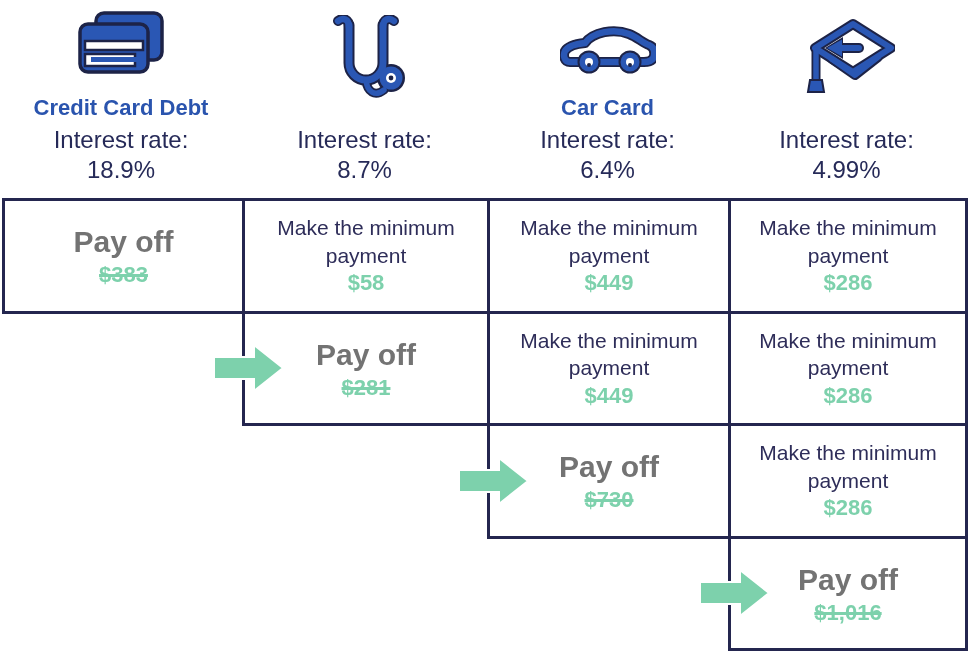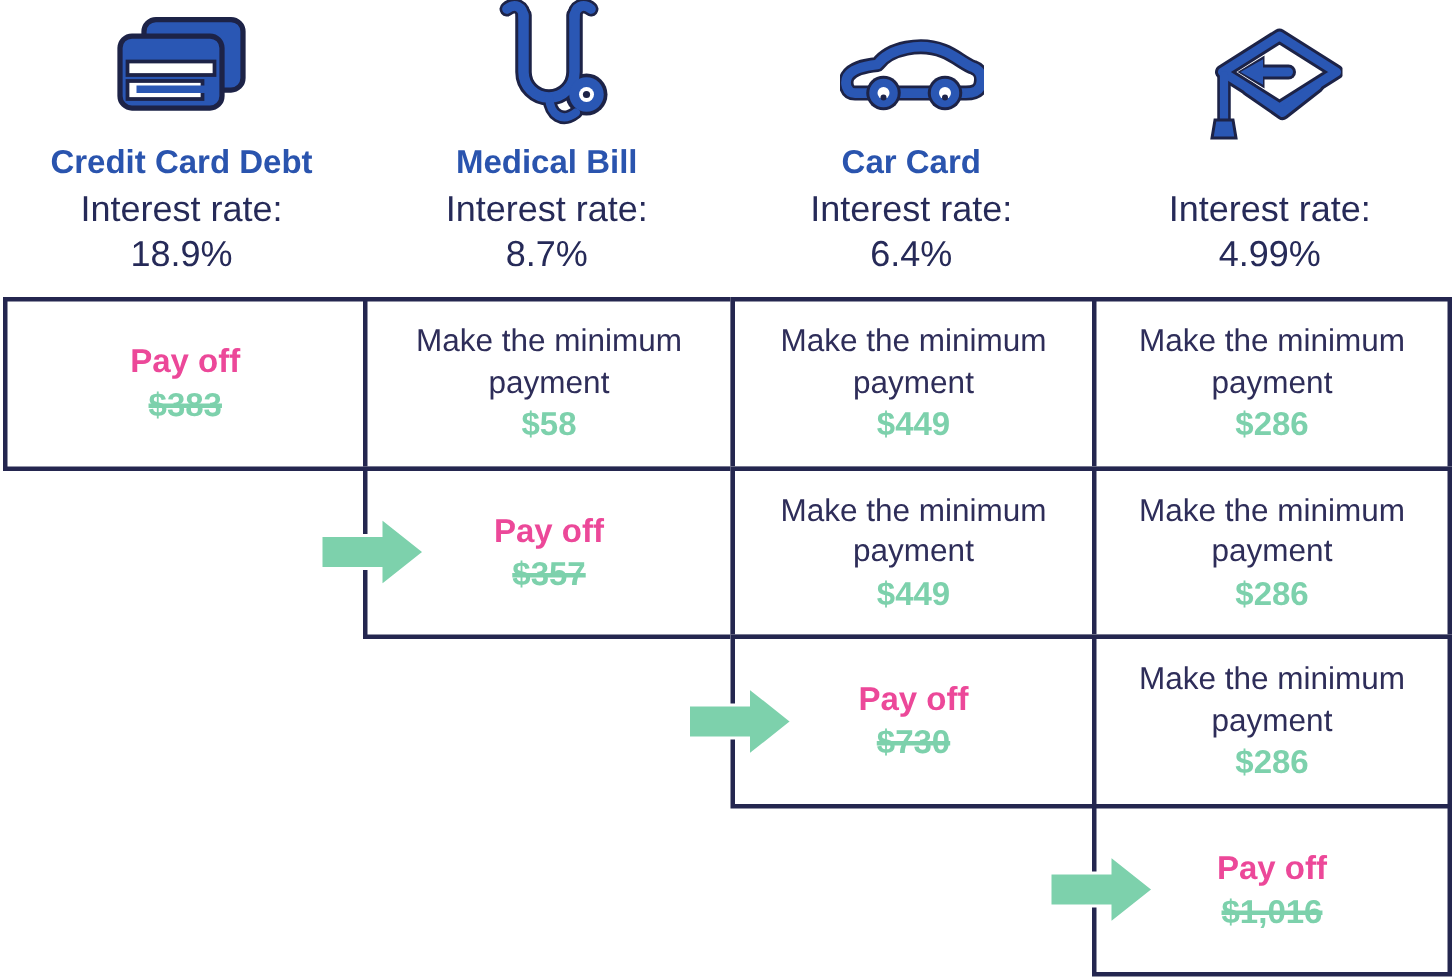--- a/index.html
+++ b/index.html
@@ -17,21 +17,21 @@
   .icon-box{flex:1 1 auto;width:100%;display:flex;align-items:center;justify-content:center;}
   .col-title{font-size:22px;font-weight:700;color:#2a54ae;line-height:1.2;margin-bottom:3px;}
   .col-interest,.col-rate{font-size:24px;font-weight:500;color:#262a58;line-height:1.28;}
   
   .cell{
     position:absolute;box-sizing:border-box;background:#ffffff;
     border:3px solid #24264f;
     display:flex;flex-direction:column;align-items:center;justify-content:center;
     text-align:center;
   }
-  .payoff-label{font-size:22px;font-weight:700;color:#ec4899;line-height:1.3;}
+  .payoff-label{font-size:30px;font-weight:700;color:#737373;line-height:1.3;}
   .min-label{font-size:21px;font-weight:400;color:#2e2d59;line-height:1.3;max-width:212px;}
   .amount{font-size:22px;font-weight:700;color:#7dd1ac;line-height:1.3;}
   .struck{text-decoration:line-through;text-decoration-thickness:3px;}
   
   .arrow{position:absolute;width:72px;height:52px;z-index:5;}
   
 </style>
 </head>
 <body>
 
@@ -66,21 +66,20 @@
           <path d="M26 12 C26 4 20 2 15 6" stroke-width="6.5"></path>
           <path d="M60 12 C60 4 66 2 71 6" stroke-width="6.5"></path>
           <path d="M26 10 L26 48 A17 17 0 0 0 60 48 L60 10" stroke-width="7"></path>
           <path d="M43 65 C44 77 52 82 61 75" stroke-width="5.5"></path>
         </g>
         <circle cx="68" cy="63" r="11.5" fill="#2a57b4"></circle>
         <circle cx="68" cy="63" r="5" fill="#ffffff"></circle>
         <circle cx="68" cy="63" r="2.4" fill="#1d2347"></circle>
       </svg>
     </div>
-    <div class="col-title">Medical Bill</div>
     <div class="col-interest">Interest rate:</div>
     <div class="col-rate">8.7%</div>
   </div>
 
   <div class="col-header" style="left:487px;width:241px">
     <div class="icon-box">
       <svg width="96" height="56" viewBox="0 0 96 56" aria-hidden="true">
         <path d="M10 42 C4 42 3 35 5 31 C8 26 15 24 25 23 C33 12 54 8 69 14 C77 17 83 23 89 25 C94 27 95 31 94 36 C93 41 89 42 84 42 Z" fill="none" stroke="#1d2347" stroke-width="10" stroke-linejoin="round"></path>
         <path d="M10 42 C4 42 3 35 5 31 C8 26 15 24 25 23 C33 12 54 8 69 14 C77 17 83 23 89 25 C94 27 95 31 94 36 C93 41 89 42 84 42 Z" fill="none" stroke="#2a57b4" stroke-width="6.5" stroke-linejoin="round"></path>
         <circle cx="29" cy="42" r="11.5" fill="#1d2347"></circle>
@@ -134,21 +133,21 @@
     <div class="min-label">Make the minimum payment</div>
     <div class="amount">$449</div>
   </div>
   <div class="cell" style="left:728px;top:198px;width:240px;height:116px">
     <div class="min-label">Make the minimum payment</div>
     <div class="amount">$286</div>
   </div>
 
   <div class="cell" style="left:242px;top:311px;width:248px;height:115px">
     <div class="payoff-label">Pay off</div>
-    <div class="amount struck">$357</div>
+    <div class="amount struck">$281</div>
   </div>
   <div class="cell" style="left:487px;top:311px;width:244px;height:115px">
     <div class="min-label">Make the minimum payment</div>
     <div class="amount">$449</div>
   </div>
   <div class="cell" style="left:728px;top:311px;width:240px;height:115px">
     <div class="min-label">Make the minimum payment</div>
     <div class="amount">$286</div>
   </div>
 

